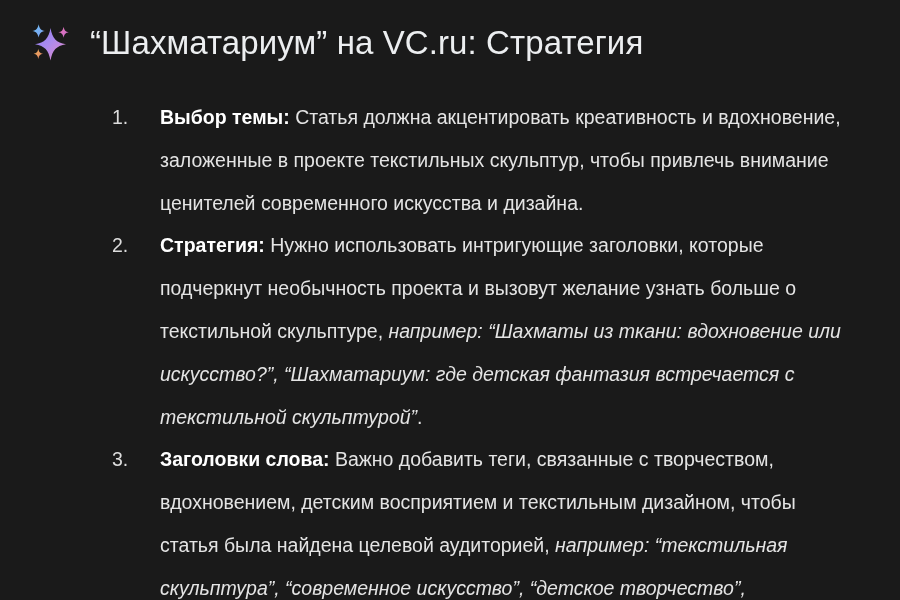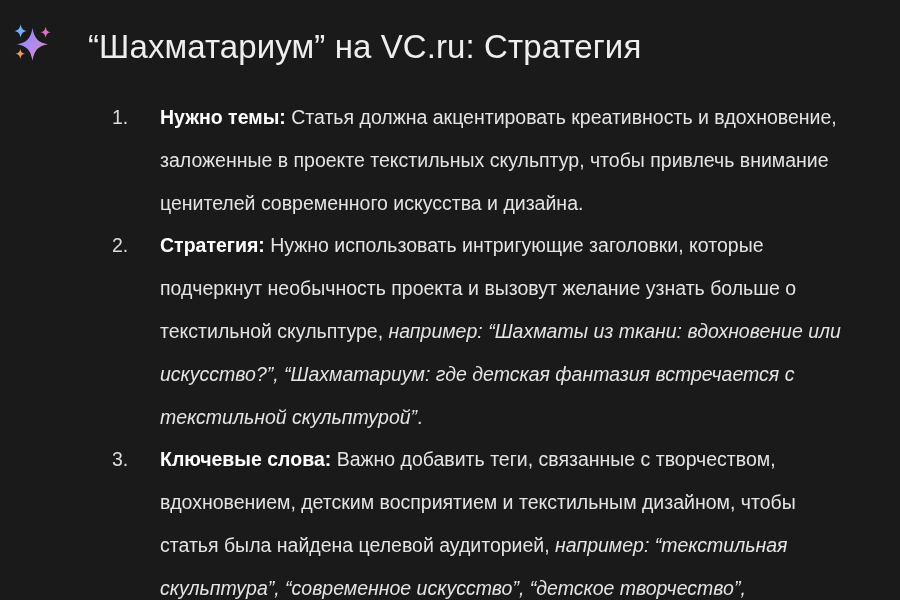--- a/index.html
+++ b/index.html
@@ -20,23 +20,23 @@
     position: relative;
     width: 900px;
     height: 600px;
     background: #1a1a1a;
     box-sizing: border-box;
   }
 
   
   .header {
     display: flex;
-    align-items: flex-end;
-    padding: 16px 0 0 8px;
-    gap: 30px;
+    align-items: center;
+    padding: 16px 0 0 26px;
+    gap: 14px;
   }
 
   .sparkle-icon {
     flex: 0 0 auto;
     width: 50px;
     height: 50px;
     margin-top: 3px;
     display: block;
   }
 
@@ -141,28 +141,28 @@
       <path d="M12.3 29.7 C12.9 33.0 14.0 34.2 17.0 34.8 C14.0 35.4 12.9 36.6 12.3 39.9 C11.7 36.6 10.6 35.4 7.6 34.8 C10.6 34.2 11.7 33.0 12.3 29.7 Z" fill="url(#gradOrange)"></path>
     </svg>
 
     <h1 class="page-title">“Шахматариум” на VC.ru: Стратегия</h1>
   </div>
 
   <ol class="answer-list">
 
     <li class="answer-item n1">
       <span class="item-marker">1.</span>
-      <span class="item-body"><span class="lead">Нужно темы:</span><span> Статья должна акцентировать креативность и вдохновение, заложенные в проекте текстильных скульптур, чтобы привлечь внимание ценителей современного искусства и дизайна.</span><span class="em-note"></span><span></span></span>
+      <span class="item-body"><span class="lead">Выбор темы:</span><span> Статья должна акцентировать креативность и вдохновение, заложенные в проекте текстильных скульптур, чтобы привлечь внимание ценителей современного искусства и дизайна.</span><span class="em-note"></span><span></span></span>
     </li>
 
     <li class="answer-item n2">
       <span class="item-marker">2.</span>
       <span class="item-body"><span class="lead">Стратегия:</span><span> Нужно использовать интригующие заголовки, которые подчеркнут необычность проекта и вызовут желание узнать больше о текстильной скульптуре, </span><span class="em-note">например: “Шахматы из ткани: вдохновение или искусство?”, “Шахматариум: где детская фантазия встречается с текстильной скульптурой”</span><span>.</span></span>
     </li>
 
     <li class="answer-item n3">
       <span class="item-marker">3.</span>
-      <span class="item-body"><span class="lead">Ключевые слова:</span><span> Важно добавить теги, связанные с творчеством, вдохновением, детским восприятием и текстильным дизайном, чтобы статья была найдена целевой аудиторией, </span><span class="em-note">например: “текстильная скульптура”, “современное искусство”, “детское творчество”, “вдохновение”, “креатив”, “дизайн”</span></span>
+      <span class="item-body"><span class="lead">Заголовки слова:</span><span> Важно добавить теги, связанные с творчеством, вдохновением, детским восприятием и текстильным дизайном, чтобы статья была найдена целевой аудиторией, </span><span class="em-note">например: “текстильная скульптура”, “современное искусство”, “детское творчество”, “вдохновение”, “креатив”, “дизайн”</span></span>
     </li>
 
   </ol>
 
 </div>
 
 </body></html>

